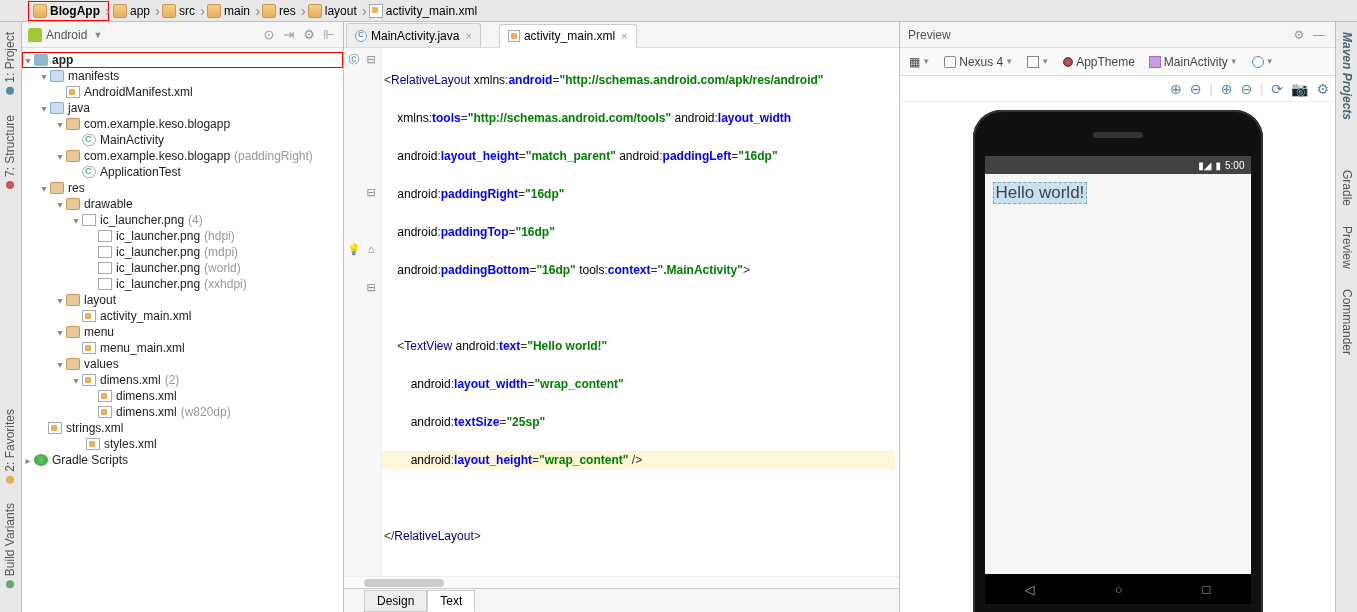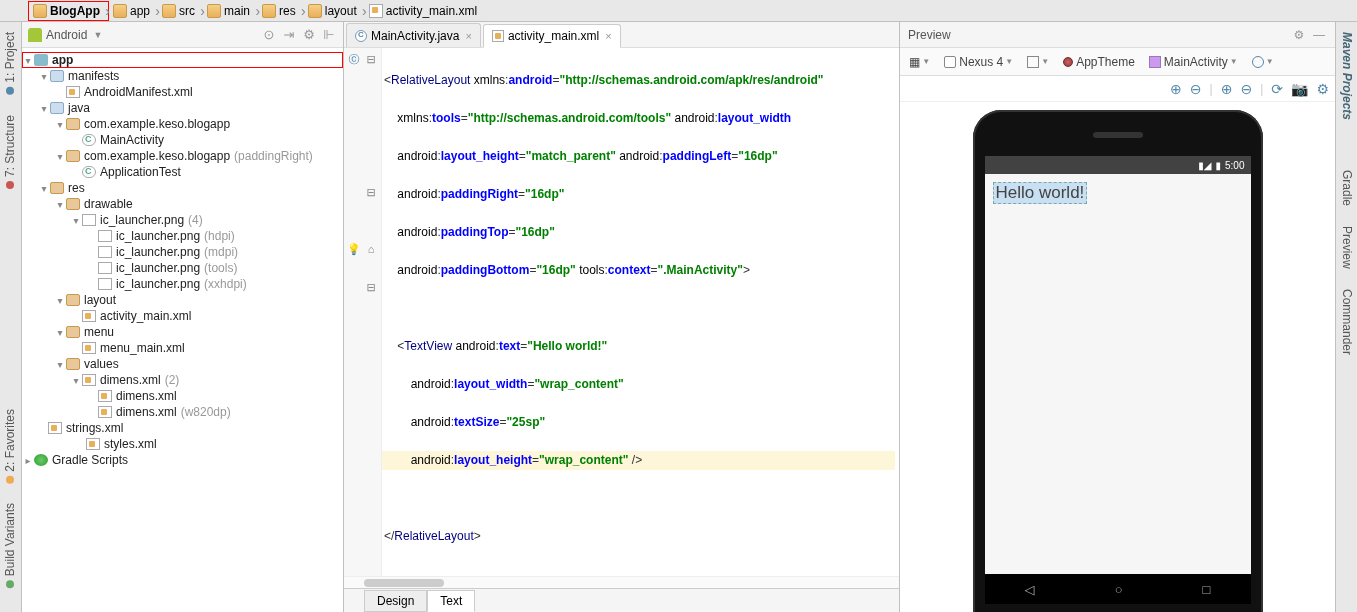--- a/index.html
+++ b/index.html
@@ -48,21 +48,21 @@
 .ico-module { background:#8bc; border-radius:2px; }
 .ico-pkg-blue { background:#cde; border:1px solid #8ac; border-radius:2px; }
 .ico-pkg-brown { background:#e8c89a; border:1px solid #c89a4a; border-radius:2px; }
 .ico-class { background:#fff; border:1px solid #aaa; border-radius:8px; position:relative; }
 .ico-class::after { content:"C"; position:absolute; font-size:9px; color:#5a8; left:2px; top:-1px; font-weight:bold; }
 .ico-img { background:#fff; border:1px solid #aaa; }
 .ico-gradle { width:12px; height:12px; border-radius:50%; background:radial-gradient(circle,#6c6,#393); }
 
 
 .editor-panel { flex:1; display:flex; flex-direction:column; background:#fff; border-right:1px solid #c0c0c0; min-width:0; }
-.editor-tabs { height:26px; background:#f5f5f5; border-bottom:1px solid #ddd; display:flex; align-items:flex-end; }
+.editor-tabs { height:26px; background:#f5f5f5; border-bottom:1px solid #ddd; display:flex; align-items:flex-end;gap:16px; }
 .editor-tabs .tab { height:24px; padding:0 8px; display:flex; align-items:center; border:1px solid #ccc; border-bottom:none; background:#eee; margin-left:2px; border-radius:3px 3px 0 0; cursor:pointer; }
 .editor-tabs .tab.active { background:#fff; border-bottom:1px solid #fff; margin-bottom:-1px; }
 .editor-tabs .tab .close { margin-left:6px; color:#999; font-size:11px; }
 .editor-tabs .tab .ico { width:12px; height:12px; margin-right:4px; display:inline-block; }
 .ico-c-blue { border-radius:50%; background:#fff; border:1px solid #79b; position:relative; }
 .ico-c-blue::after { content:"C"; font-size:8px; color:#58a; position:absolute; left:2px; top:-1px; font-weight:bold; }
 
 
 .code-wrap { flex:1; display:flex; overflow:hidden; position:relative; }
 .gutter { width:38px; background:#f7f7f7; border-right:1px solid #eee; position:relative; }
@@ -238,21 +238,21 @@
           <span class="suffix">(hdpi)</span>
         </div>
       <div class="node" style="padding-left:76px">
           <span class="ico ico-img"></span>
           <span class="label">ic_launcher.png</span>
           <span class="suffix">(mdpi)</span>
         </div>
       <div class="node" style="padding-left:76px">
           <span class="ico ico-img"></span>
           <span class="label">ic_launcher.png</span>
-          <span class="suffix">(tools)</span>
+          <span class="suffix">(world)</span>
         </div>
       <div class="node" style="padding-left:76px">
           <span class="ico ico-img"></span>
           <span class="label">ic_launcher.png</span>
           <span class="suffix">(xxhdpi)</span>
         </div>
       <div class="node" style="padding-left:32px">
           <span class="twisty">▾</span>
           <span class="ico ico-pkg-brown"></span>
           <span class="label">layout</span>

